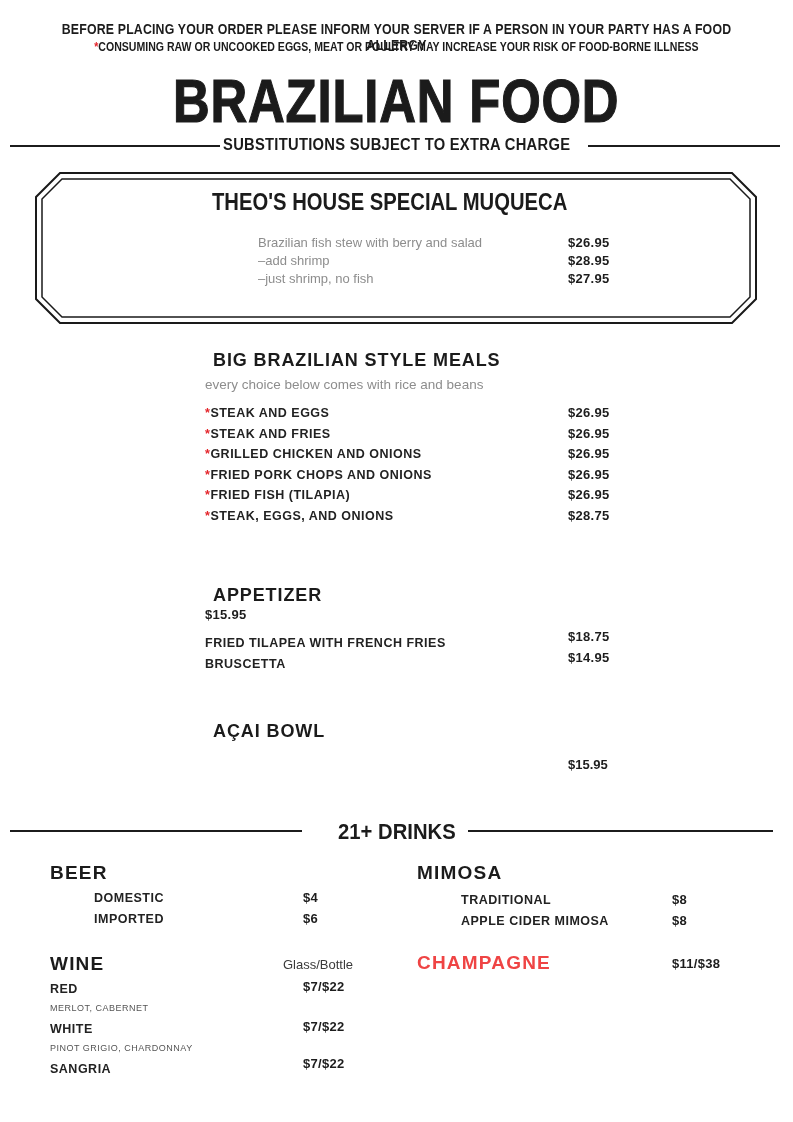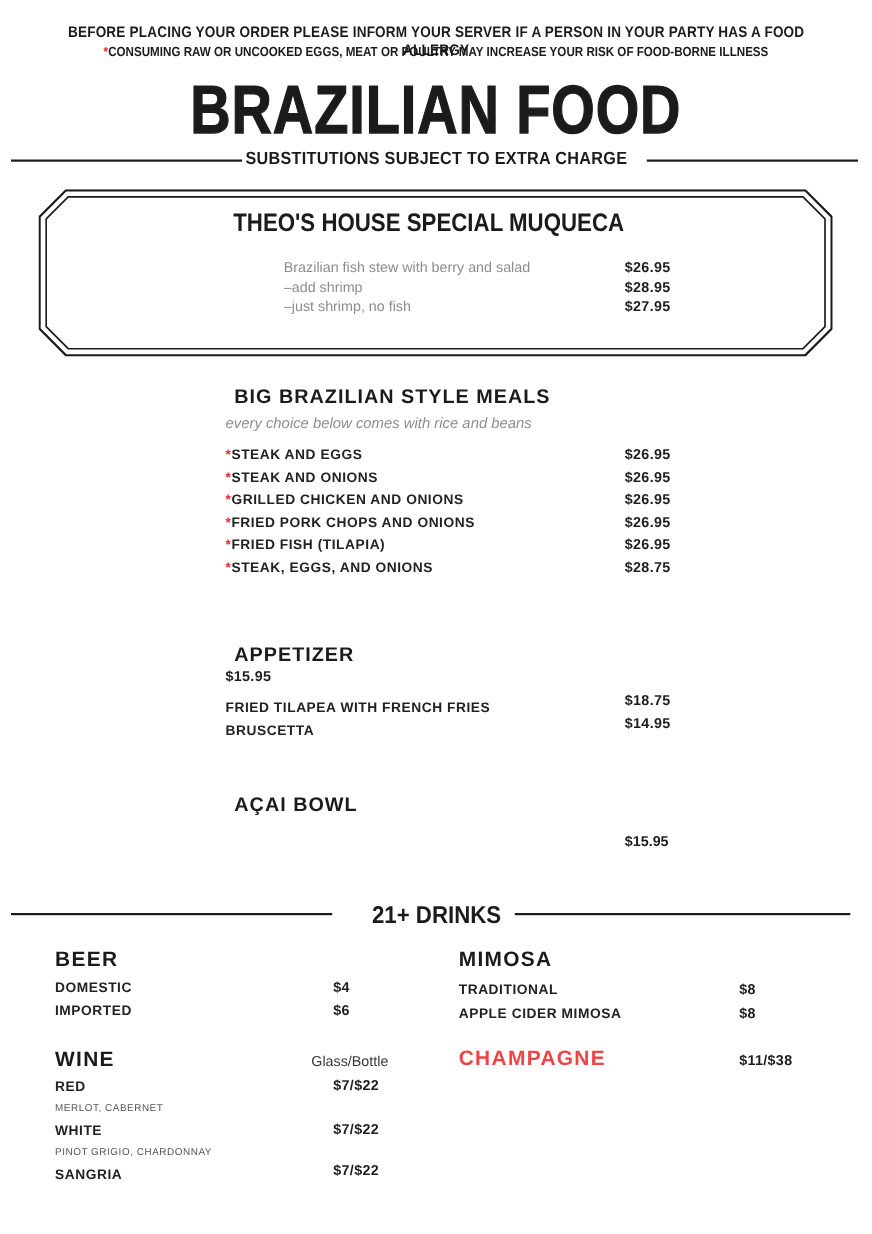--- a/index.html
+++ b/index.html
@@ -44,21 +44,21 @@
   .a-row{margin-bottom:7.5px;}
 
   
   .acai-row{position:absolute;left:205px;top:753px;width:435px;display:flex;align-items:flex-start;}
   .acai-desc{width:320px;color:#8d8d8d;font-size:13px;line-height:1.5;}
   .acai-price{margin-left:auto;width:72px;font-weight:bold;font-size:13px;transform:translateY(4px);color:#1d1d1d;}
 
   
   .drink-h{position:absolute;font-size:19px;font-weight:bold;letter-spacing:1.2px;color:#1b1b1b;white-space:nowrap;}
   .d-list{position:absolute;}
-  .d-row{display:flex;align-items:center;margin-bottom:7px;line-height:14px;}
+  .d-row{display:flex;align-items:center;margin-bottom:7px;line-height:14px;margin-left:44px;}
   .d-name{flex:1;font-weight:bold;font-size:12.5px;letter-spacing:0.5px;color:#222;}
   .d-price{width:72px;font-weight:bold;font-size:13px;letter-spacing:0.3px;color:#1d1d1d;}
   .wine-unit{position:absolute;left:283px;top:957px;font-size:13px;color:#3a3a3a;}
   .w-row{display:flex;align-items:flex-start;margin-bottom:4px;}
   .w-left{flex:1;}
   .champ-row{position:absolute;left:417px;top:952px;width:327px;display:flex;align-items:flex-start;}
   .champ-row .drink-title{font-size:19px;font-weight:bold;letter-spacing:1.2px;color:#ef4444;flex:1;}
   .champ-row .d-price{transform:translateY(4px);}
 </style>
 </head>
@@ -101,29 +101,29 @@
         <span class="sp-price">$28.95</span>
       </div>
       <div class="sp-row">
         <span class="sp-desc">–just shrimp, no fish</span>
         <span class="sp-price">$27.95</span>
       </div>
     </div>
   </div>
 
   <div class="sec-h" style="left:213px;top:350px;">BIG BRAZILIAN STYLE MEALS</div>
-  <div class="gray-note" style="left:205px;top:377px;font-style:italic;">every choice below comes with rice and beans</div>
+  <div class="gray-note" style="left:205px;top:377px;">every choice below comes with rice and beans</div>
 
   <div class="list" style="left:205px;top:406px;">
     <div class="m-row">
       <span class="m-name"><span class="red">*</span><span>STEAK AND EGGS</span></span>
       <span class="m-price">$26.95</span>
     </div>
     <div class="m-row">
-      <span class="m-name"><span class="red">*</span><span>STEAK AND ONIONS</span></span>
+      <span class="m-name"><span class="red">*</span><span>STEAK AND FRIES</span></span>
       <span class="m-price">$26.95</span>
     </div>
     <div class="m-row">
       <span class="m-name"><span class="red">*</span><span>GRILLED CHICKEN AND ONIONS</span></span>
       <span class="m-price">$26.95</span>
     </div>
     <div class="m-row">
       <span class="m-name"><span class="red">*</span><span>FRIED PORK CHOPS AND ONIONS</span></span>
       <span class="m-price">$26.95</span>
     </div>

